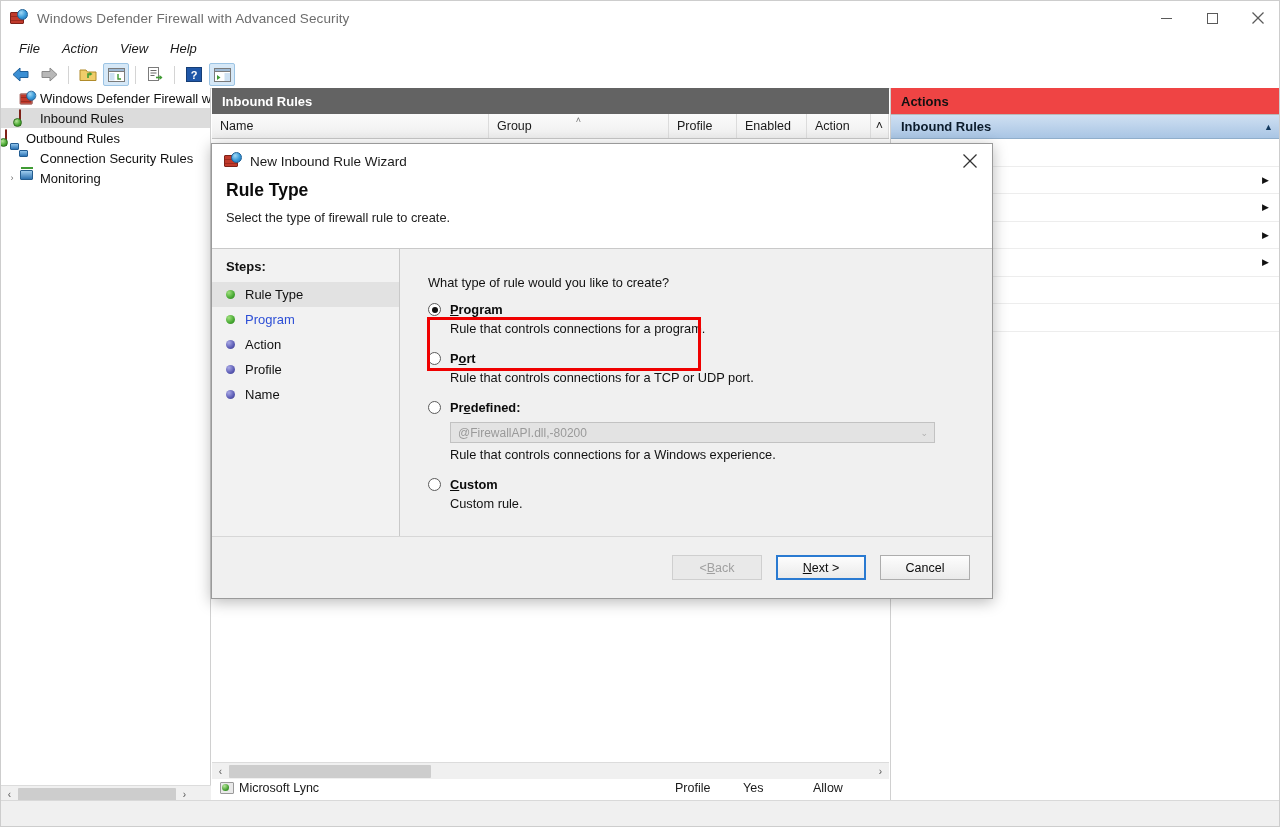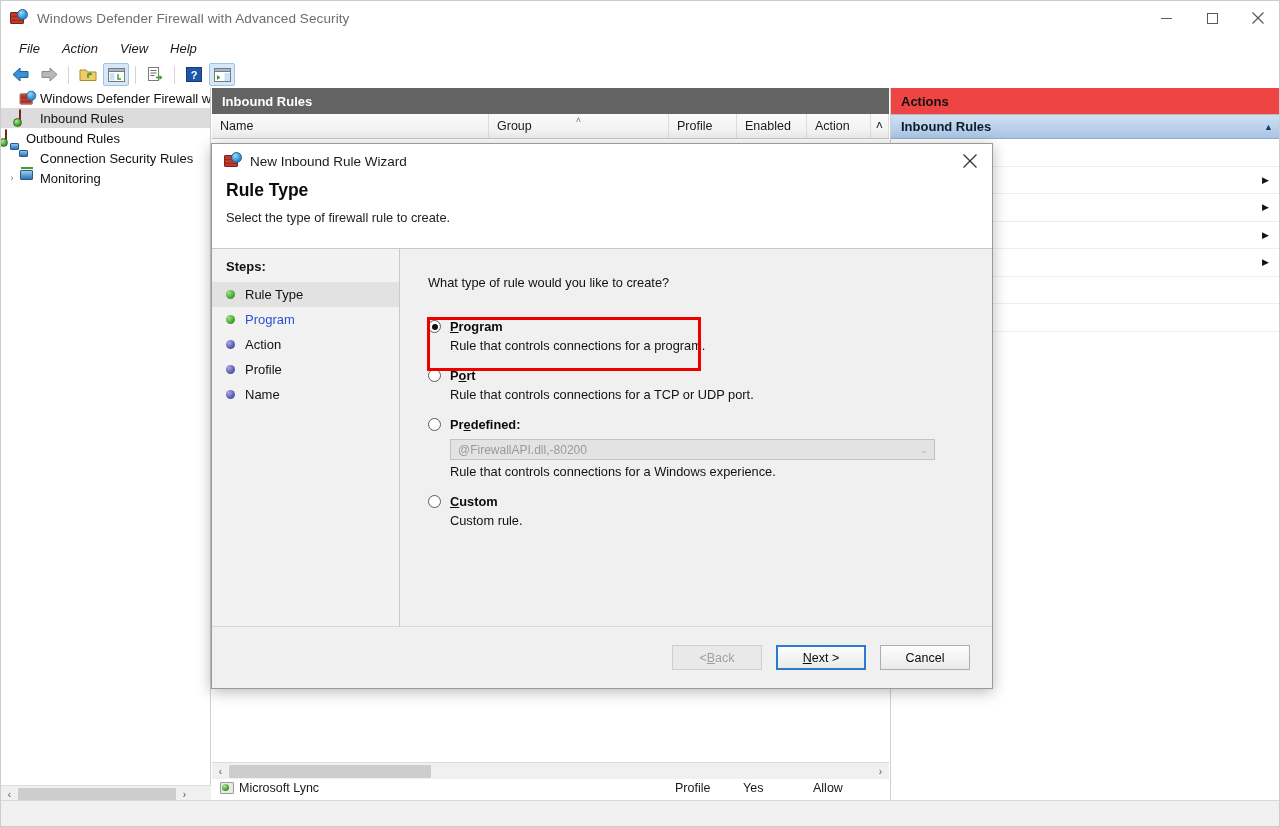--- a/index.html
+++ b/index.html
@@ -226,21 +226,21 @@
   .action-item .sub { font-size: 9px; color: #111; }
 
   
   .statusbar {
     position: absolute; left: 0; bottom: 0; width: 1280px; height: 26px;
     background: #f0f0f0; border-top: 1px solid #d9d9d9; box-sizing: border-box;
   }
 
   
   .wizard {
-    position: absolute; left: 210px; top: 142px; width: 782px; height: 546px;
+    position: absolute; left: 210px; top: 142px; width: 782px; height: 456px;
     background: #ffffff;
     border: 1px solid #9a9a9a;
     box-shadow: 0 3px 14px rgba(0,0,0,.28);
     box-sizing: border-box; overflow: hidden;
   }
   .wz-title {
     height: 34px; display: flex; align-items: center; background: #ffffff;
     position: relative;
   }
   .wz-title .fwico { margin-left: 12px; margin-right: 8px; }
@@ -275,21 +275,21 @@
     background: radial-gradient(circle at 32% 30%, #9fe07c 0%, #46a832 60%, #2e7a20 100%);
   }
   .step.pending .dot {
     background: radial-gradient(circle at 32% 30%, #a9a9e6 0%, #5b5bb4 60%, #3b3b86 100%);
   }
   .step.link { color: #2d4fd6; }
   .wz-content {
     flex: 1; background: #f0f0f0; padding: 26px 0 0 28px; box-sizing: border-box;
     position: relative;
   }
-  .q-text { font-size: 12.8px; color: #111; margin-bottom: 29px; }
+  .q-text { font-size: 12.8px; color: #111; margin-bottom: 12px; }
   .opt { position: relative; margin-bottom: 15px; }
   .opt-row { display: flex; align-items: center; }
   .radio {
     width: 13px; height: 13px; border-radius: 50%;
     border: 1px solid #5b5b5b; background: #ffffff;
     margin-right: 9px; flex: none; position: relative; box-sizing: border-box;
   }
   .radio.checked:after {
     content: ""; position: absolute; left: 50%; top: 50%;
     width: 6px; height: 6px; border-radius: 50%; background: #111;

